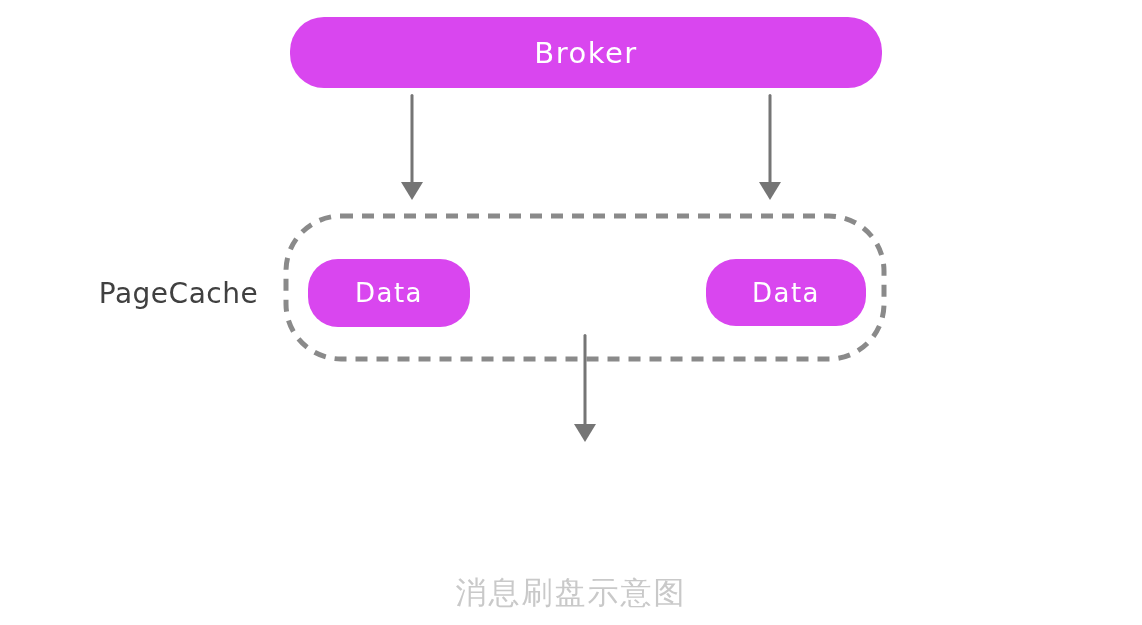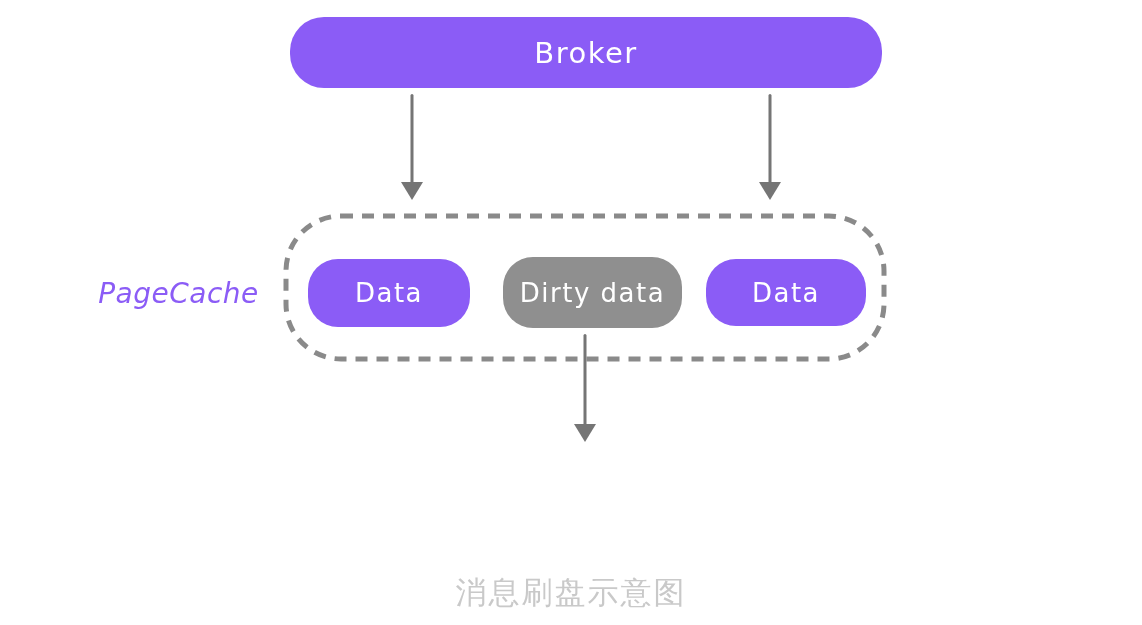--- a/index.html
+++ b/index.html
@@ -15,21 +15,21 @@
 
   
   .node {
     position: absolute;
     display: flex;
     align-items: center;
     justify-content: center;
     color: #ffffff;
     letter-spacing: 1.5px;
   }
-  .node.salmon { background: #8b5cf6; }
+  .node.salmon { background: #d946ef; }
   .node.gray   { background: #8F8F8F; }
 
   .broker {
     left: 290px; top: 17px; width: 592px; height: 71px;
     border-radius: 34px; font-size: 29px;
   }
   .disk {
     left: 297px; top: 449px; width: 590px; height: 68px;
     border-radius: 32px; font-size: 28px;
   }
@@ -49,21 +49,21 @@
   
   .pagecache-svg {
     position: absolute;
     left: 283px; top: 213px; width: 604px; height: 149px;
     z-index: 1;
   }
   .pagecache-label {
     position: absolute;
     left: 96px; top: 271px; width: 165px; height: 45px;
     display: flex; align-items: center; justify-content: center;
-    color: #8b5cf6; font-size: 28px; letter-spacing: 0.5px; font-style: italic;
+    color: #404040; font-size: 28px; letter-spacing: 0.5px;
   }
 
   
   .arrow { position: absolute; width: 22px; z-index: 2; }
   .arrow .shaft {
     position: absolute; left: 50%; transform: translateX(-50%);
     top: 0; width: 3px; background: #757575; border-radius: 2px;
   }
   .arrow .head {
     position: absolute; left: 0; width: 0; height: 0;
@@ -112,23 +112,20 @@
   <svg class="pagecache-svg" viewBox="0 0 604 149" xmlns="http://www.w3.org/2000/svg">
     <rect x="3" y="3" width="598" height="143" rx="55" ry="55" fill="none" stroke="#8A8A8A" stroke-width="5" stroke-dasharray="12 9" stroke-linecap="butt"></rect>
   </svg>
   <div class="pagecache-label">
     <span>PageCache</span>
   </div>
 
   <div class="node salmon data-left">
     <span>Data</span>
   </div>
-  <div class="node gray dirty-data">
-    <span>Dirty data</span>
-  </div>
   <div class="node salmon data-right">
     <span>Data</span>
   </div>
 
   <div class="arrow arrow-dirty-disk">
     <div class="shaft"></div>
     <div class="head"></div>
   </div>
 
 

